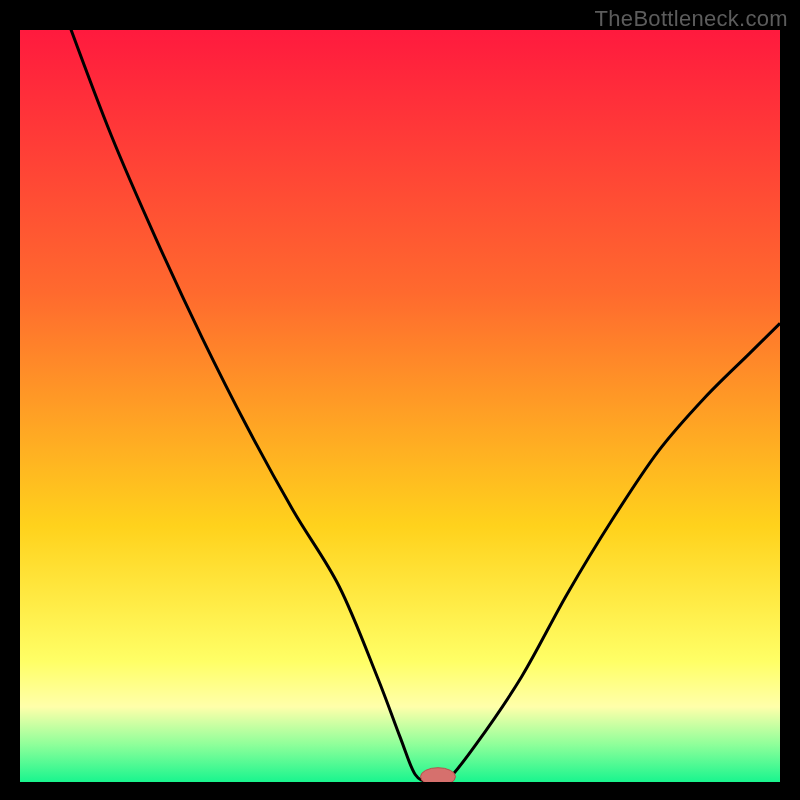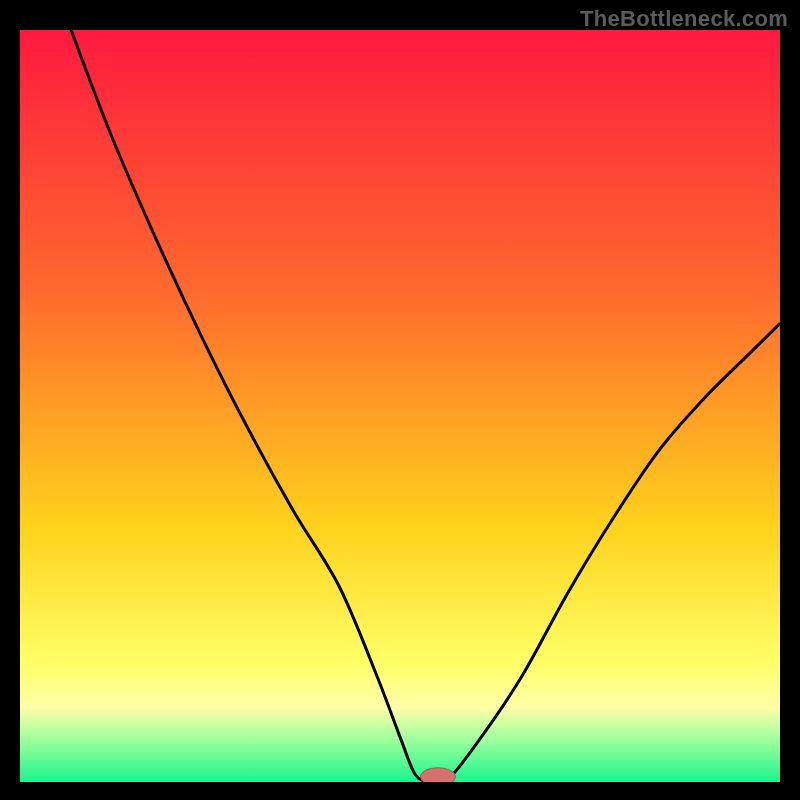--- a/index.html
+++ b/index.html
@@ -17,21 +17,21 @@
     height: 800px;
     background: #000;
   }
   .watermark {
     position: absolute;
     top: 6px;
     right: 12px;
     color: #5c5c5c;
     font-size: 22px;
     letter-spacing: 0.3px;
-    font-weight: 700;
+    font-weight: 400;
     z-index: 10;
   }
   .plot {
     position: absolute;
     left: 20px;
     top: 30px;
     width: 760px;
     height: 752px;
   }
   svg {

